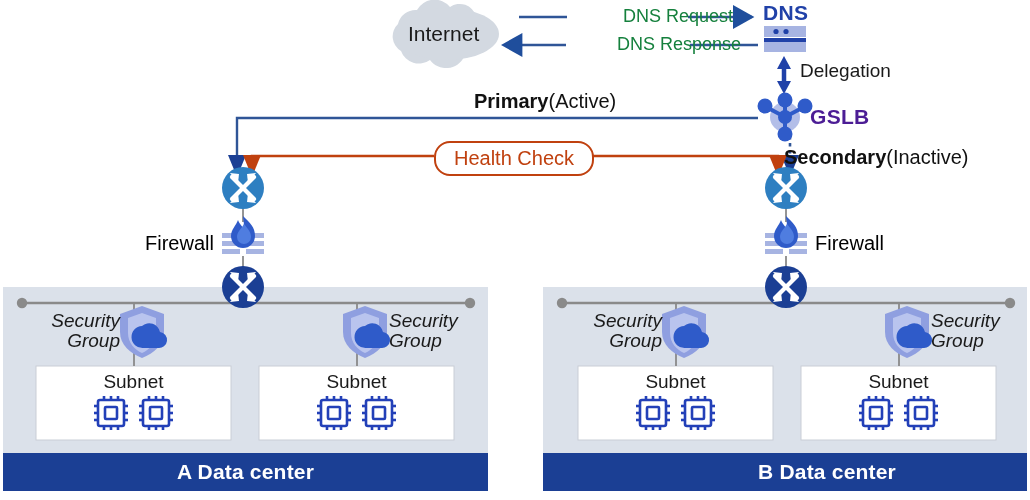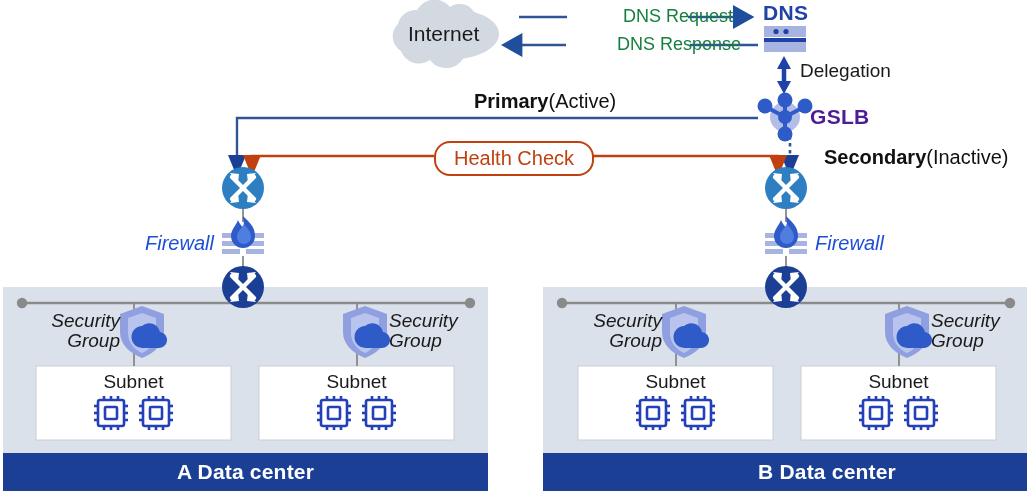--- a/index.html
+++ b/index.html
@@ -15,21 +15,21 @@
       color:#c0410f;font-size:20px;display:flex;align-items:center;justify-content:center;text-align:center;}
   .dnsTxt{position:absolute;color:#2041a8;font-weight:bold;font-size:21px;letter-spacing:.3px;}
   .gslbTxt{position:absolute;color:#4c1d95;font-weight:bold;font-size:21px;letter-spacing:.3px;}
   .inet{position:absolute;font-size:21px;color:#1a1a1a;}
   .dnsreq{position:absolute;font-size:18px;color:#15803d;white-space:nowrap;margin-left:48px;}
   .domreg{position:absolute;font-size:19px;color:#1a1a1a;line-height:1.15;white-space:nowrap;}
   .prim{position:absolute;font-size:20px;white-space:nowrap;color:#111;}
   .prim .b{font-weight:bold;}
   .sec{position:absolute;font-size:20px;white-space:nowrap;color:#111;}
   .sec .b{font-weight:bold;}
-  .fw{position:absolute;font-size:20px;color:#1d4ed8;white-space:nowrap;font-style:italic;}
+  .fw{position:absolute;font-size:20px;color:#000000;white-space:nowrap;}
 </style>
 </head>
 <body>
 
 <div id="stage">
 
   <svg id="bg" viewBox="0 0 1030 500">
     <defs>
       <marker id="arrBlueL" markerWidth="10" markerHeight="10" refX="8" refY="5" orient="auto">
         <path d="M9,0 L9,10 L0,5 Z" fill="#1f4e9c"></path>
@@ -373,21 +373,21 @@
   <div class="domreg" style="left:800px;top:60px;">
     <div style="text-align:right;">Delegation</div>
   </div>
 
   <div class="gslbTxt" style="left:810px;top:105px;">GSLB</div>
 
   <div class="prim" style="left:443px;top:90px;margin-left:31px;">
     <span class="b">Primary</span><span>(Active)</span>
   </div>
 
-  <div class="sec" style="left:824px;top:146px;">
+  <div class="sec" style="left:784px;top:146px;">
     <span class="b">Secondary</span><span>(Inactive)</span>
   </div>
 
   <div class="hc" style="left:434px;top:141px;width:156px;height:31px;">Health Check</div>
 
   <div class="fw" style="left:145px;top:232px;">Firewall</div>
   <div class="fw" style="left:815px;top:232px;">Firewall</div>
 
   <div class="sg" style="left:32px;top:311px;width:88px;text-align:right;">
     <div>Security</div>

